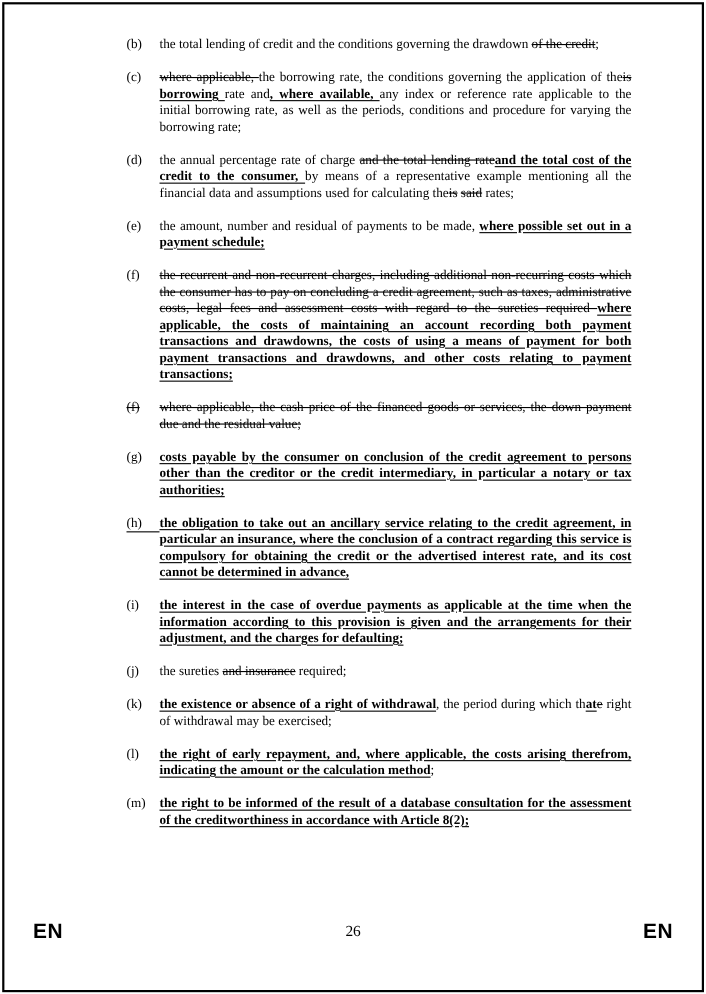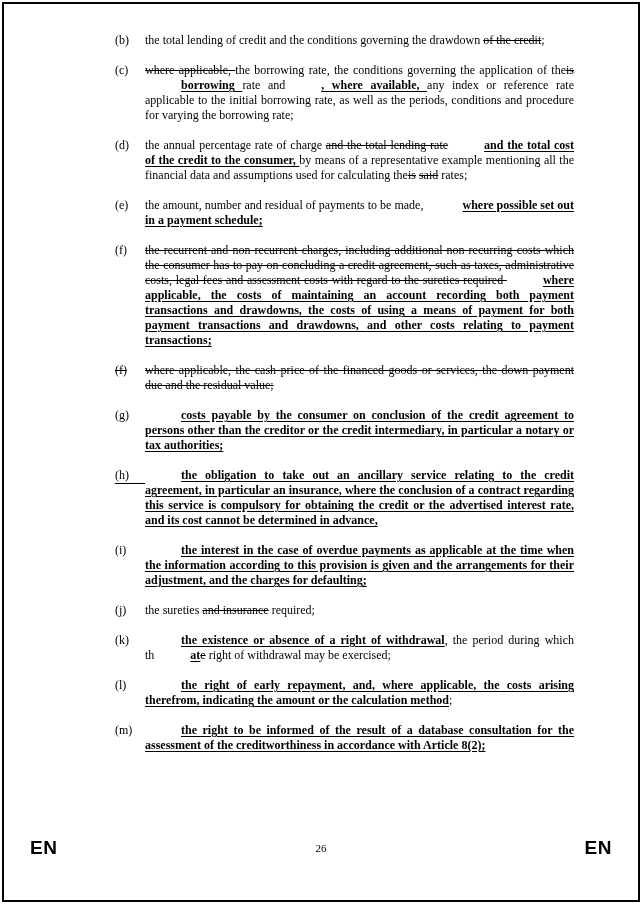--- a/index.html
+++ b/index.html
@@ -34,37 +34,37 @@
     display: inline-block;
     width: 100%;
     border-bottom: 1px solid #000;
     box-sizing: border-box;
   }
   .text {
     flex: 1 1 auto;
     text-align: justify;
   }
   .del { text-decoration: line-through; }
-  .ins { font-weight: bold; text-decoration: underline; text-underline-offset: 2px; margin-left: 36px; }
+  .ins { font-weight: bold; text-decoration: underline; text-underline-offset: 2px; }
   .norm {}
   .footer {
     position: absolute;
     left: 26px; right: 26px; top: 826px; height: 36px;
     display: flex; align-items: center; justify-content: space-between;
   }
   .lang {
     font-family: "Liberation Sans", sans-serif;
     font-weight: bold;
     font-size: 19px;
     letter-spacing: 0.5px;
   }
   .pagenum {
     position: absolute;
     left: 50%; transform: translateX(-50%);
-    font-size: 11px;
+    font-size: 14px;
     font-family: "Liberation Serif", serif;
   }
 </style>
 </head>
 <body>
 
 <div class="page">
 
   <div class="content">
     <div class="item">

